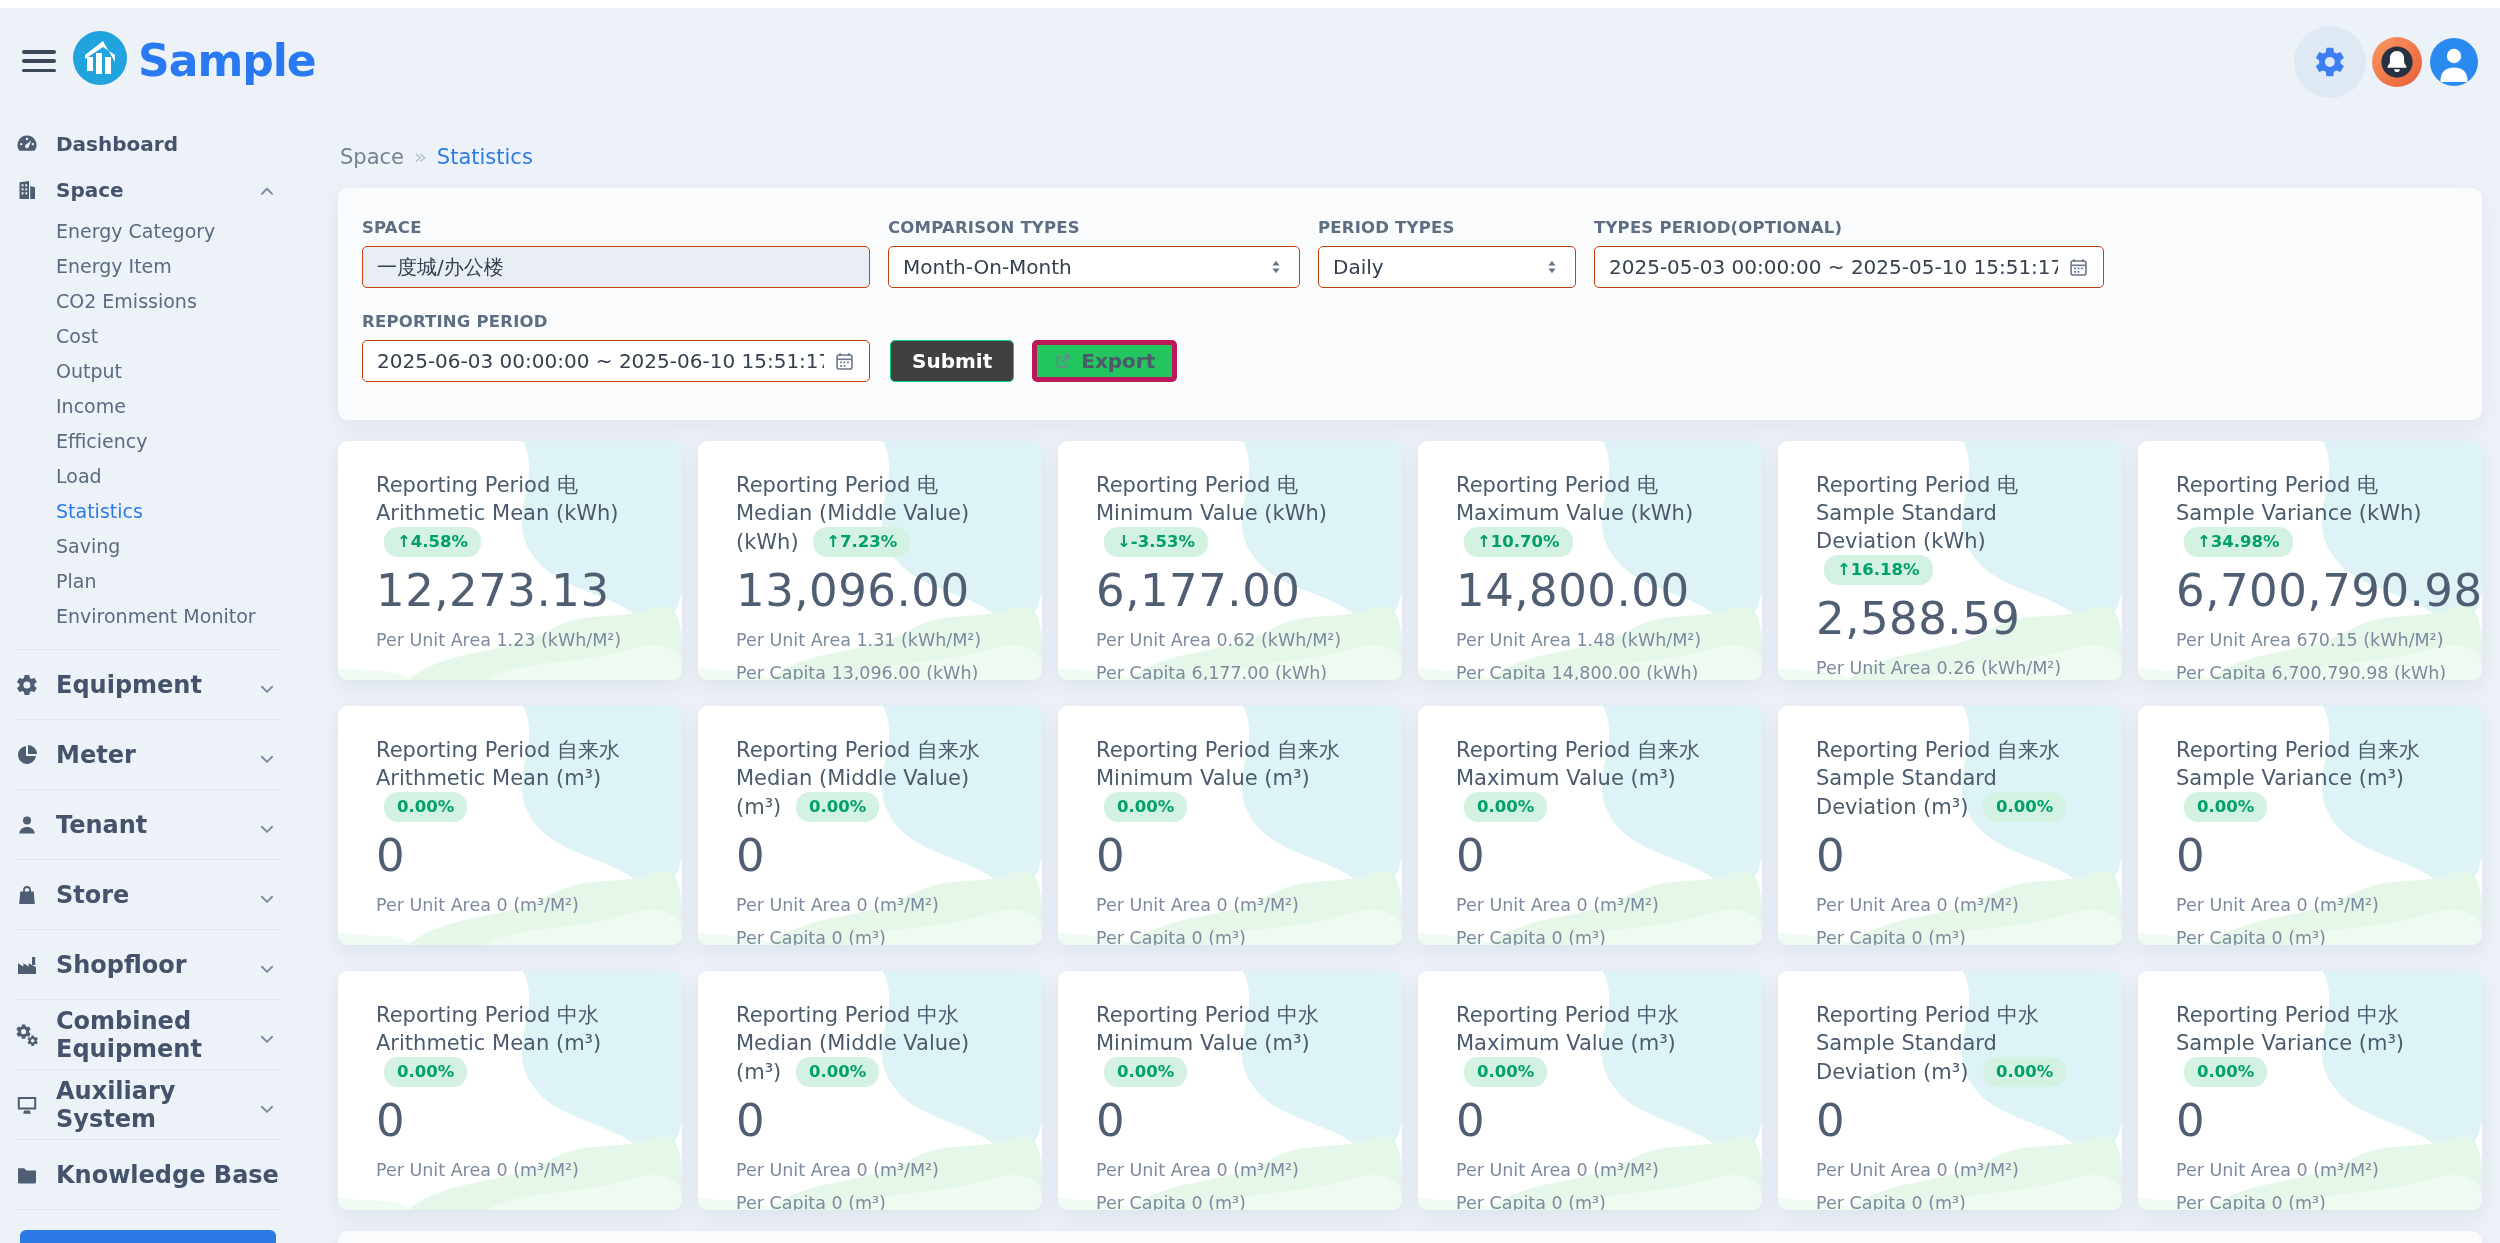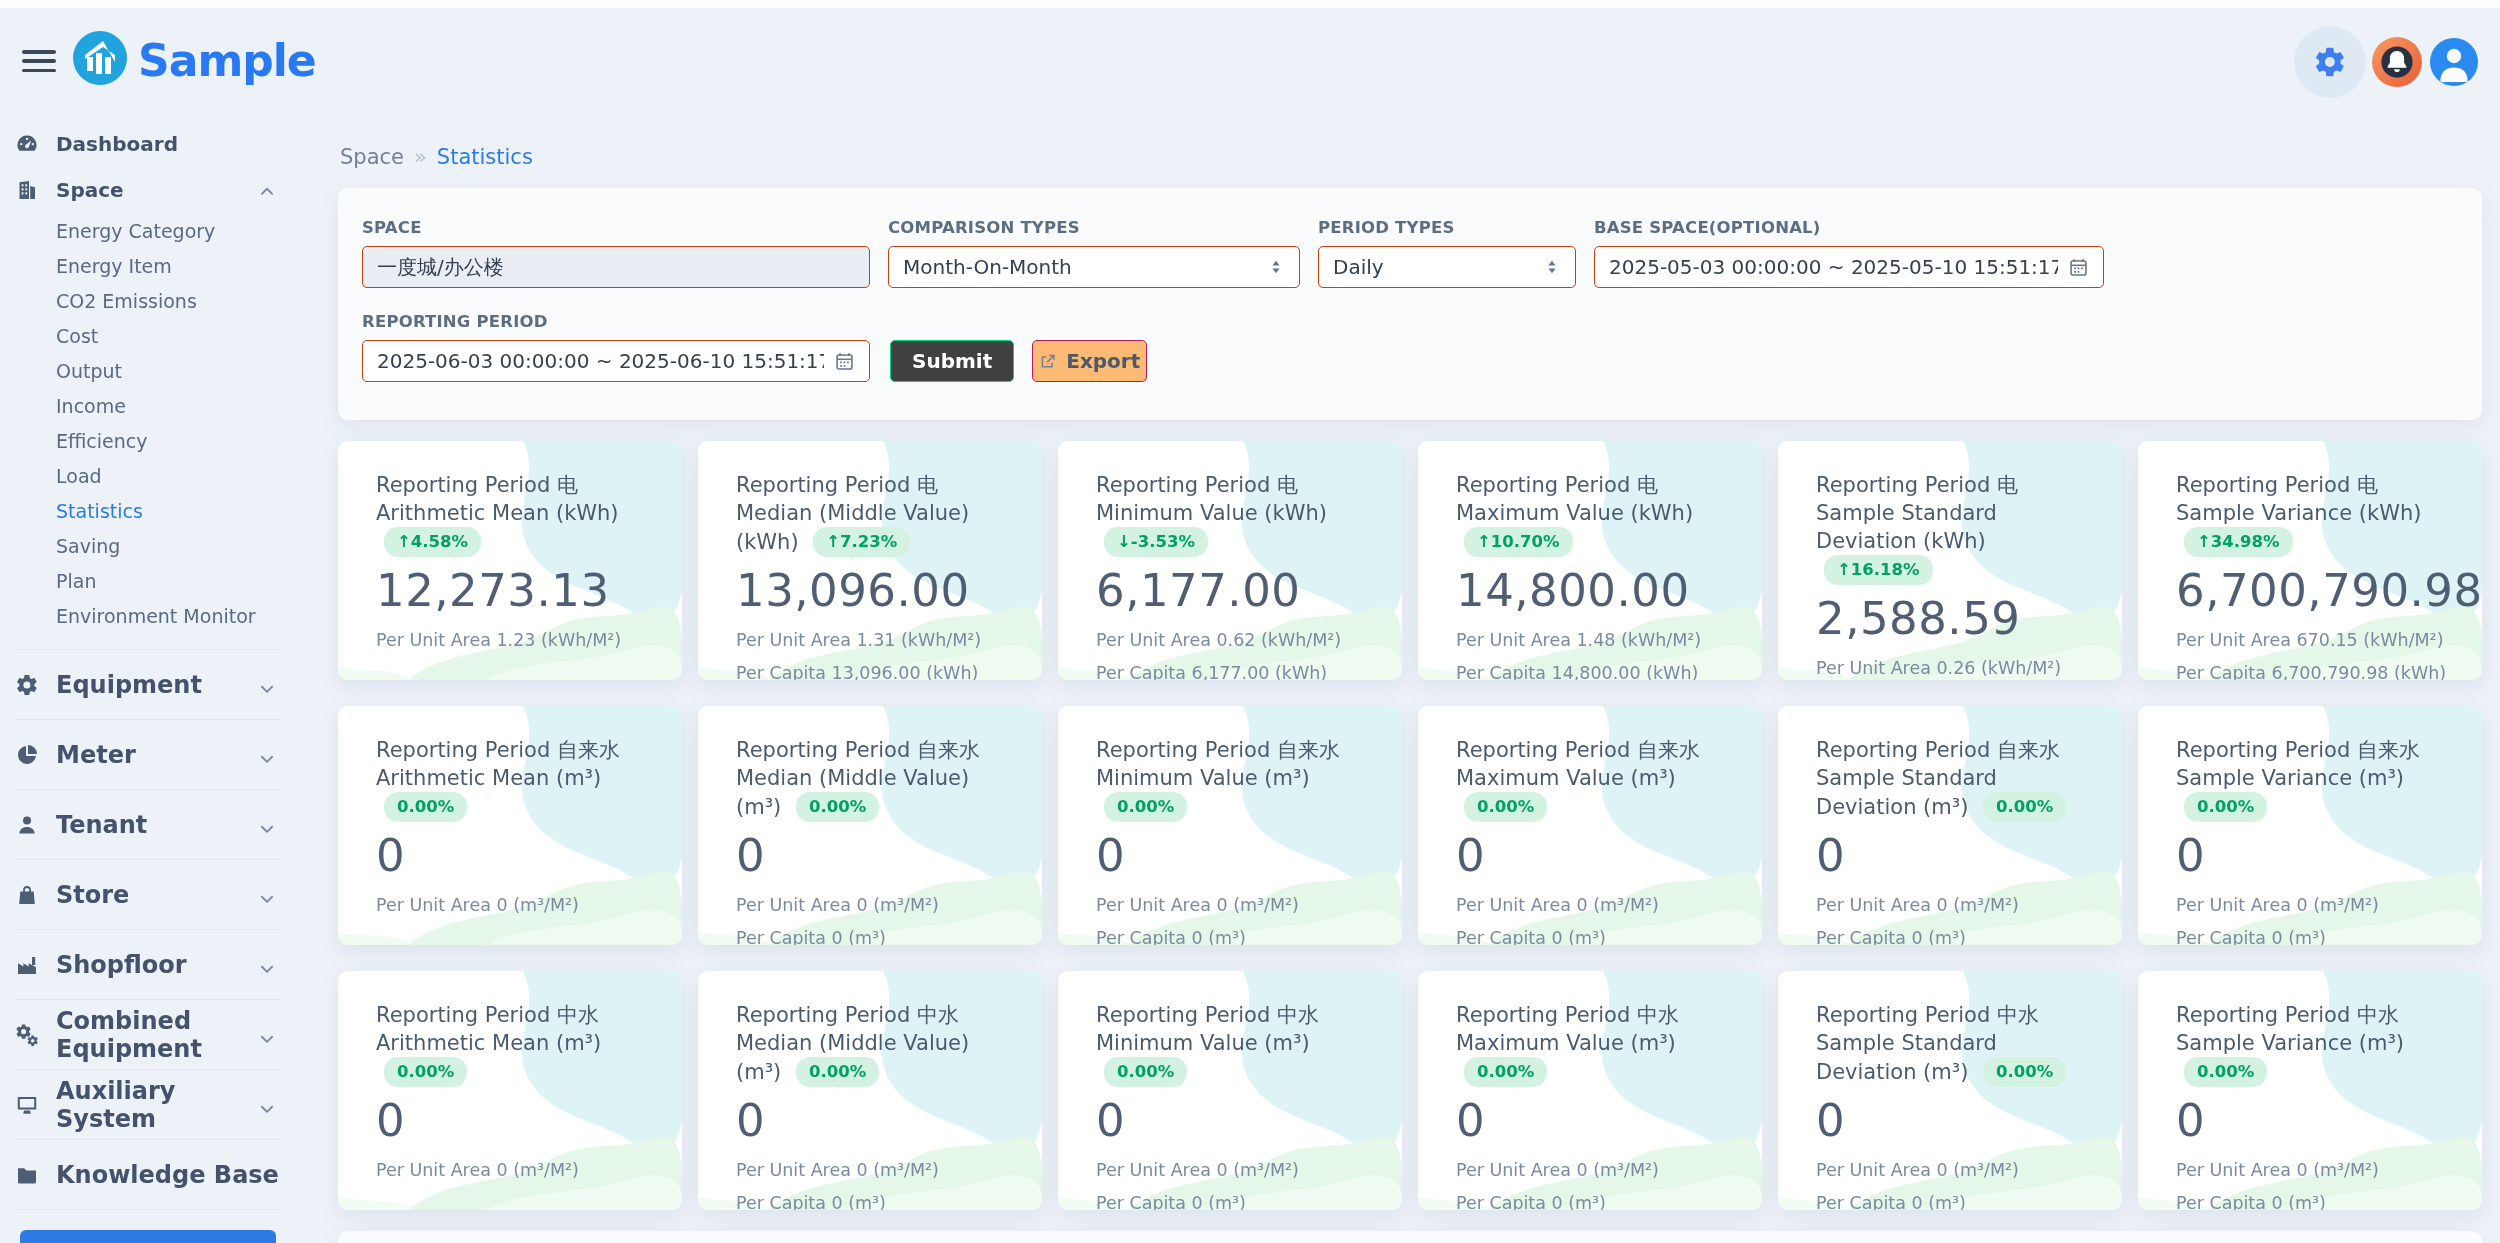--- a/index.html
+++ b/index.html
@@ -63,21 +63,21 @@
   .ctl-icon{color:#67768c;display:flex;flex:none;}
   .ctl-icon svg{width:18px;height:18px;}
   .cal-icon svg{width:21px;height:21px;}
   .w-space{width:508px;}
   .w-comparison{width:412px;}
   .w-period{width:258px;}
   .w-base{width:510px;}
   .btn{height:42px;border-radius:5px;font-size:20px;font-family:inherit;cursor:pointer;
     display:flex;align-items:center;gap:9px;}
   .btn-submit{background:#404040;border:1px solid #00d27a;color:#fff;font-weight:bold;padding:0 21px;margin-left:2px;}
-  .btn-export{background:#fdba74;border:1px solid #be185d;color:#4d5969;font-weight:600;padding:0 6px;}
+  .btn-export{background:#22c55e;border:5px solid #be185d;color:#4d5969;font-weight:600;padding:0 17px;}
   .btn-export .ctl-icon{color:#748194;}
 
   
   .cards{margin-top:21px;display:grid;grid-template-columns:repeat(6,1fr);gap:26px 16px;}
   .card{height:239px;background:#fff;border-radius:10px;box-shadow:0 7px 20px rgba(110,130,160,.12);
     position:relative;overflow:hidden;padding-left:12px;}
   .card .deco{position:absolute;left:0;top:0;width:100%;height:100%;}
   .card-body{position:relative;padding:30px 24px 0 26px;}
   .card-title{font-size:21px;line-height:1.34;color:#4b5b6e;font-weight:500;}
   .badge{display:inline-block;background:#d3f2e1;color:#00a164;font-size:16.5px;font-weight:bold;
@@ -332,21 +332,21 @@
             <span class="val">Daily</span>
             <span class="ctl-icon">
               <svg viewBox="0 0 16 16" fill="currentColor">
                   <path d="M8 2.5l3.2 4.2H4.8z"></path>
                   <path d="M8 13.5L4.8 9.3h6.4z"></path>
                 </svg>
             </span>
           </div>
         </div>
         <div class="field w-base">
-          <span class="field-label">BASE SPACE(OPTIONAL)</span>
+          <span class="field-label">TYPES PERIOD(OPTIONAL)</span>
           <div class="control">
             <span class="val">2025-05-03 00:00:00 ~ 2025-05-10 15:51:17</span>
             <span class="ctl-icon cal-icon">
               <svg viewBox="0 0 24 24" fill="none" stroke="currentColor">
                   <path d="M7 2.5v3M17 2.5v3" stroke-width="2"></path>
                   <rect x="3.5" y="4.5" width="17" height="16" rx="2" stroke-width="1.8"></rect>
                   <path d="M3.5 9.5h17" stroke-width="1.8"></path>
                   <g fill="currentColor" stroke="none">
                     <rect x="7" y="12" width="2" height="2"></rect>
                     <rect x="11" y="12" width="2" height="2"></rect>

